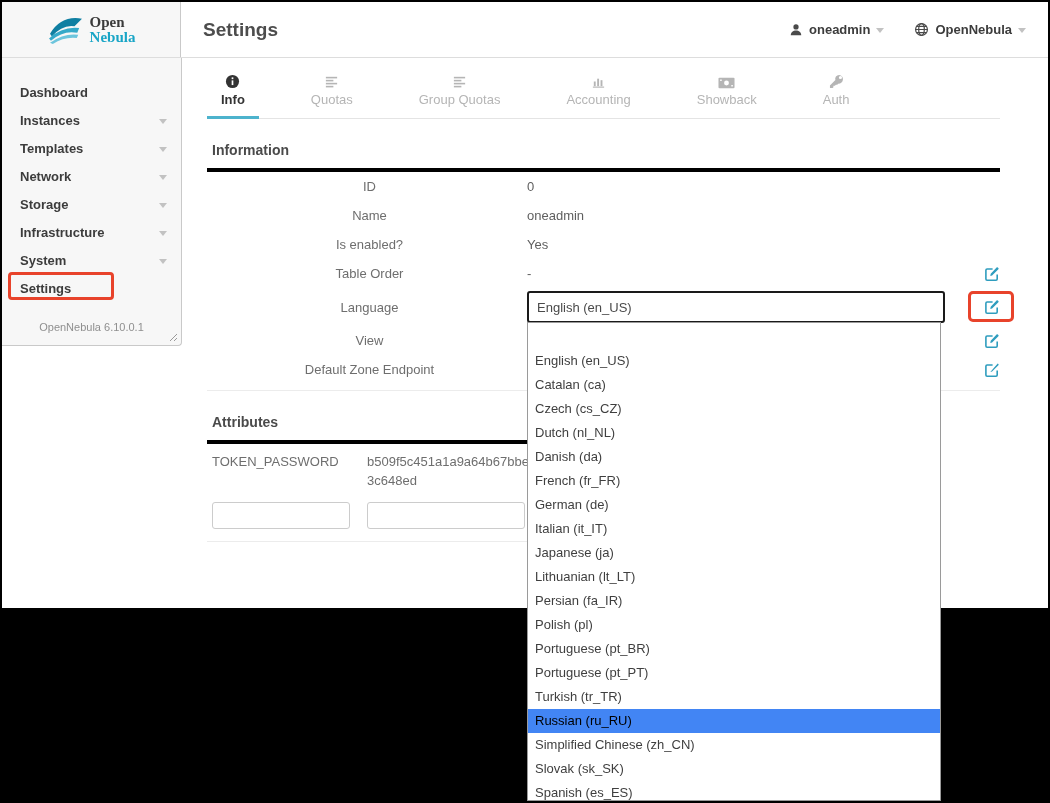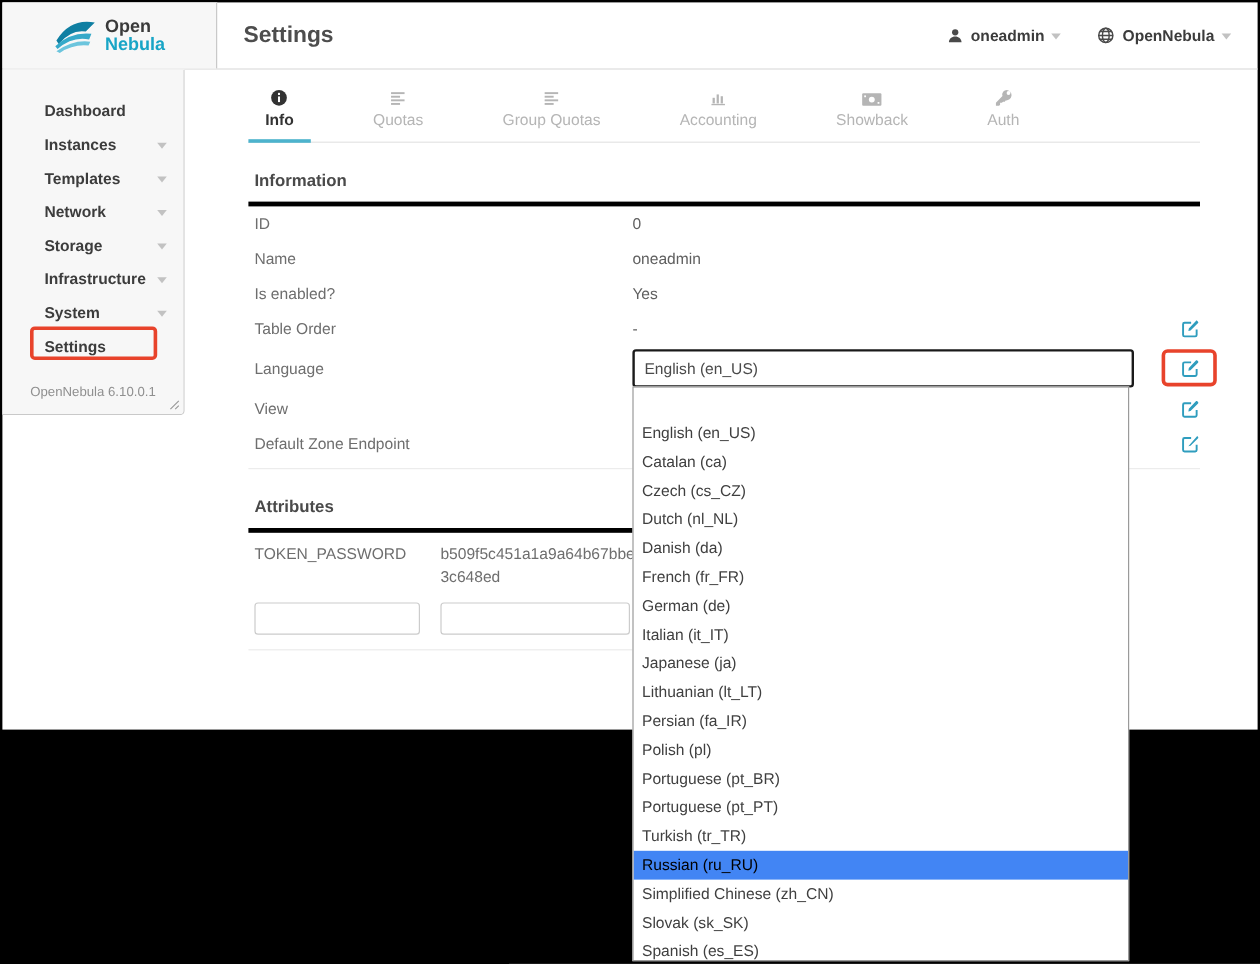--- a/index.html
+++ b/index.html
@@ -3,34 +3,34 @@
 <meta charset="utf-8">
 <style>
   html,body{margin:0;padding:0;background:#000;}
   .screen{position:relative;width:1050px;height:803px;background:#000;overflow:hidden;
           font-family:"Liberation Sans",sans-serif;-webkit-font-smoothing:antialiased;}
   .app{position:absolute;left:2px;top:2px;width:1046px;height:606px;background:#fff;}
 
   
   .header{height:55px;display:flex;border-bottom:1px solid #ddd;}
   .logo-panel{width:179px;background:#f7f7f7;border-right:1px solid #c9c9c9;
-              display:flex;align-items:center;justify-content:center;gap:5px;box-sizing:border-box;}
+              display:flex;align-items:center;justify-content:center;gap:5px;box-sizing:border-box;font-family:Liberation Serif, serif;}
   .logo-text{font-weight:bold;font-size:15px;line-height:15px;color:#3a3a3a;}
   .logo-text .l2{color:#18a5c6;}
   .header-main{flex:1;display:flex;align-items:center;padding:0 22px;}
   .page-title{font-size:19px;font-weight:bold;color:#4d4d4d;}
   .header-right{margin-left:auto;display:flex;gap:30px;align-items:center;}
   .menu-chip{display:flex;align-items:center;gap:6px;font-size:13px;font-weight:bold;color:#3c3c3c;cursor:pointer;}
   .caret{width:0;height:0;border-left:4px solid transparent;border-right:4px solid transparent;
          border-top:5px solid #c2c2c2;margin-top:2px;}
 
   
-  .sidebar{position:absolute;left:0;top:56px;width:152px;height:288px;background:#f7f7f7;
+  .sidebar{position:absolute;left:0;top:56px;width:180px;height:288px;background:#f7f7f7;
            border-right:1px solid #c9c9c9;border-bottom:1px solid #c9c9c9;border-bottom-right-radius:4px;
-           box-sizing:border-box;padding-top:20px;padding-left:17px;}
+           box-sizing:border-box;padding-top:20px;}
   .side-item{position:relative;display:flex;align-items:center;height:28px;padding:0 14px 0 18px;
              font-size:13px;font-weight:bold;color:#3c3c3c;cursor:pointer;}
   .side-item .caret{margin-left:auto;}
   .side-annotation{position:absolute;left:6px;top:-2px;width:106px;height:28px;
                    border:3px solid #e8432b;border-radius:4px;pointer-events:none;box-sizing:border-box;}
   .version{position:absolute;bottom:12px;left:0;width:100%;text-align:center;font-size:11px;color:#8f8f8f;}
   .resize-handle{position:absolute;right:3px;bottom:3px;width:11px;height:11px;cursor:nwse-resize;}
 
   
   .main{position:absolute;left:180px;top:56px;right:0;bottom:0;padding:8px 48px 0 25px;box-sizing:border-box;}
@@ -38,21 +38,21 @@
   .tabs{display:flex;align-items:flex-end;gap:38px;border-bottom:1px solid #e4e4e4;padding-left:0px;}
   .tab{display:flex;flex-direction:column;align-items:center;gap:3px;padding:8px 14px 9px;
        font-size:13px;color:#b5b5b5;cursor:pointer;border-bottom:3px solid transparent;margin-bottom:-1px;}
   .tab.active{color:#333;font-weight:bold;border-bottom-color:#4db3cd;}
   .tab svg{display:block;}
 
   .section-heading{font-size:14px;font-weight:bold;color:#4a4a4a;padding:0 0 10px 5px;margin-top:23px;
                    border-bottom:4px solid #000000;}
   .info-rows{border-bottom:1px solid #ececec;padding-bottom:6px;}
   .info-row{display:flex;align-items:center;min-height:29px;font-size:13px;color:#6e6e6e;padding-left:5px;}
-  .info-label{width:315px;flex:none;}
+  .info-label{width:315px;flex:none;text-align:center;}
   .info-value{flex:1;color:#5f5f5f;}
   .row-edit{width:18px;flex:none;position:relative;display:flex;justify-content:flex-end;}
   .edit-btn{color:#2f9dbe;cursor:pointer;display:inline-flex;}
   .edit-annotation{position:absolute;left:-14px;top:-8px;width:46px;height:31px;border:3px solid #e8432b;
                    border-radius:5px;pointer-events:none;box-sizing:border-box;}
   .row-language{min-height:38px;}
   .lang-select{width:418px;height:32px;box-sizing:border-box;border:2px solid #1a1a1a;border-radius:3px;
                background:#fff;display:flex;align-items:center;padding:0 8px;font-size:13px;color:#4a4a4a;cursor:pointer;}
 
   

